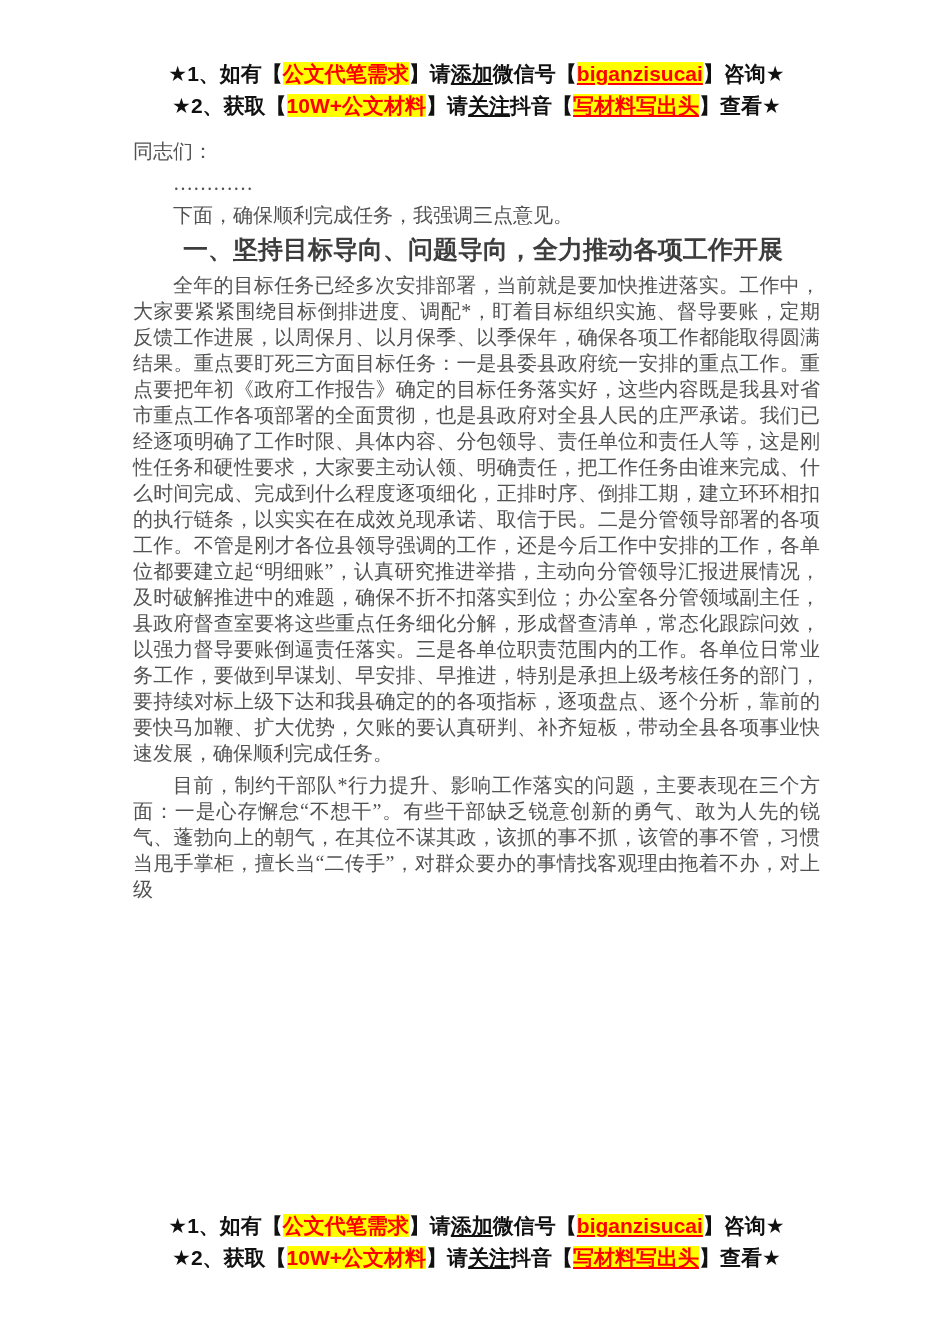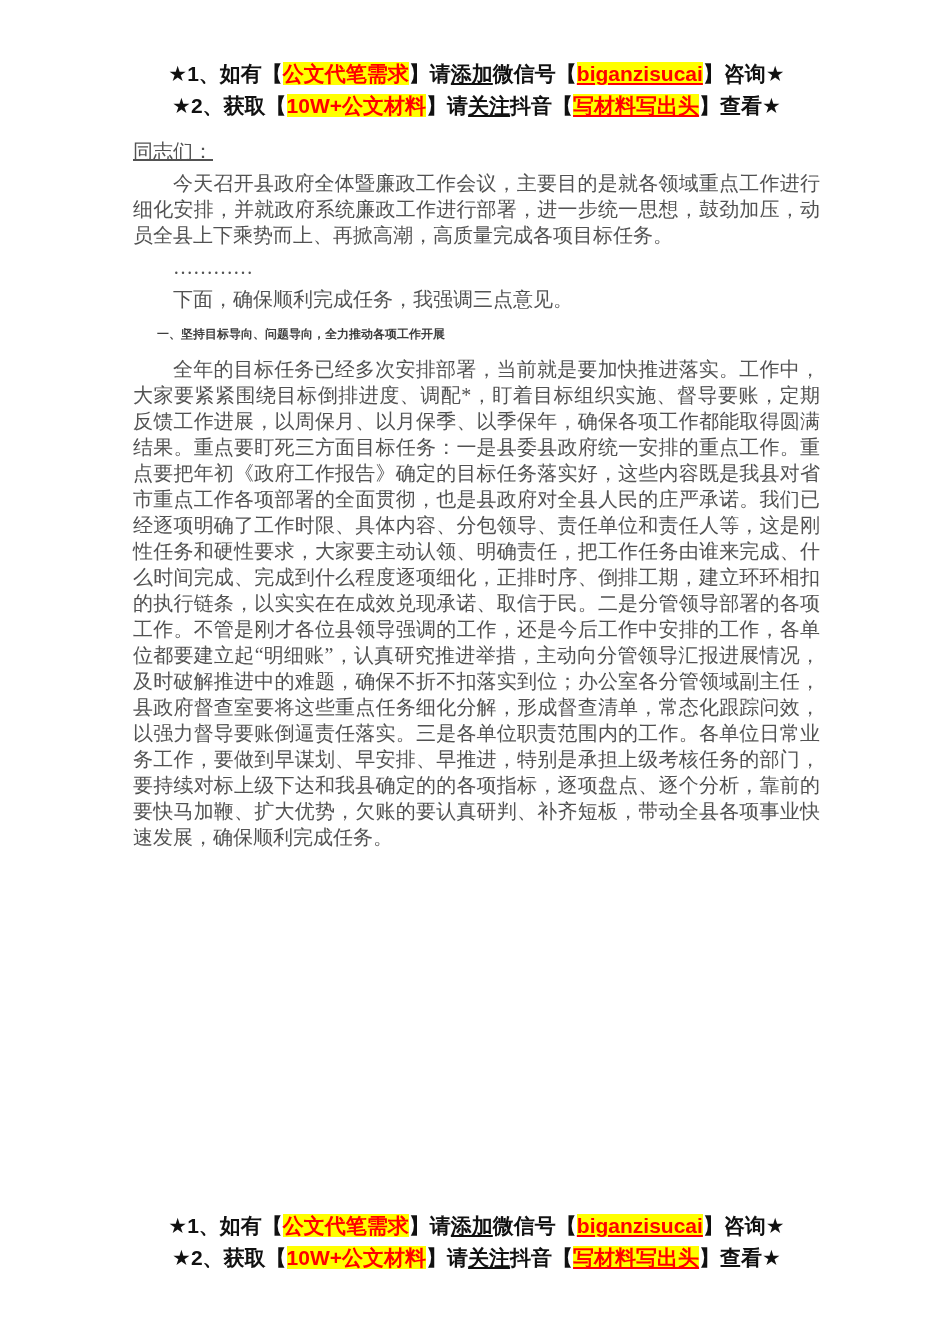--- a/index.html
+++ b/index.html
@@ -37,23 +37,23 @@
   .promo .hl-ul{background:var(--promo-highlight);color:var(--promo-red);text-decoration:underline;}
   .doc{
     flex:0 0 auto;
     margin-top:6px;
     font-size:20px;
     line-height:26px;
     color:var(--body-text);
     text-align:justify;
   }
   .doc p{margin:6px 0;text-indent:2em;}
-  .doc p.salutation{text-indent:0;margin-top:10px;text-decoration:underline;}
+  .doc p.salutation{text-indent:0;margin-top:10px;}
   .doc h2{
-    font-size:12px;
+    font-size:25px;
     line-height:26px;
     font-weight:bold;
     color:var(--heading-text);
     text-indent:2em;
     margin:9px 0;
   }
   .promo.footer{
     margin-top:auto;
     padding-bottom:70px;
   }
@@ -63,25 +63,25 @@
 
 <div class="page">
 
   <div class="promo">
     <div><span>★1、如有【</span><span class="hl">公文代笔需求</span><span>】请</span><span class="ul">添加</span><span>微信号【</span><span class="hl-ul">biganzisucai</span><span>】咨询★</span></div>
     <div><span>★2、获取【</span><span class="hl">10W+公文材料</span><span>】请</span><span class="ul">关注</span><span>抖音【</span><span class="hl-ul">写材料写出头</span><span>】查看★</span></div>
   </div>
 
   <div class="doc">
     <p class="salutation">同志们：</p>
-    <p>今天召开县政府全体暨廉政工作会议，主要目的是就各领域重点工作进行细化安排，并就政府系统廉政工作进行部署，进一步统一思想，鼓劲加压，动员全县上下乘势而上、再掀高潮，高质量完成各项目标任务。</p>
     <p>…………</p>
     <p>下面，确保顺利完成任务，我强调三点意见。</p>
     <h2>一、坚持目标导向、问题导向，全力推动各项工作开展</h2>
     <p>全年的目标任务已经多次安排部署，当前就是要加快推进落实。工作中，大家要紧紧围绕目标倒排进度、调配*，盯着目标组织实施、督导要账，定期反馈工作进展，以周保月、以月保季、以季保年，确保各项工作都能取得圆满结果。重点要盯死三方面目标任务：一是县委县政府统一安排的重点工作。重点要把年初《政府工作报告》确定的目标任务落实好，这些内容既是我县对省市重点工作各项部署的全面贯彻，也是县政府对全县人民的庄严承诺。我们已经逐项明确了工作时限、具体内容、分包领导、责任单位和责任人等，这是刚性任务和硬性要求，大家要主动认领、明确责任，把工作任务由谁来完成、什么时间完成、完成到什么程度逐项细化，正排时序、倒排工期，建立环环相扣的执行链条，以实实在在成效兑现承诺、取信于民。二是分管领导部署的各项工作。不管是刚才各位县领导强调的工作，还是今后工作中安排的工作，各单位都要建立起“明细账”，认真研究推进举措，主动向分管领导汇报进展情况，及时破解推进中的难题，确保不折不扣落实到位；办公室各分管领域副主任，县政府督查室要将这些重点任务细化分解，形成督查清单，常态化跟踪问效，以强力督导要账倒逼责任落实。三是各单位职责范围内的工作。各单位日常业务工作，要做到早谋划、早安排、早推进，特别是承担上级考核任务的部门，要持续对标上级下达和我县确定的的各项指标，逐项盘点、逐个分析，靠前的要快马加鞭、扩大优势，欠账的要认真研判、补齐短板，带动全县各项事业快速发展，确保顺利完成任务。</p>
+    <p>目前，制约干部队*行力提升、影响工作落实的问题，主要表现在三个方面：一是心存懈怠“不想干”。有些干部缺乏锐意创新的勇气、敢为人先的锐气、蓬勃向上的朝气，在其位不谋其政，该抓的事不抓，该管的事不管，习惯当甩手掌柜，擅长当“二传手”，对群众要办的事情找客观理由拖着不办，对上级</p>
   </div>
 
   <div class="promo footer">
     <div><span>★1、如有【</span><span class="hl">公文代笔需求</span><span>】请</span><span class="ul">添加</span><span>微信号【</span><span class="hl-ul">biganzisucai</span><span>】咨询★</span></div>
     <div><span>★2、获取【</span><span class="hl">10W+公文材料</span><span>】请</span><span class="ul">关注</span><span>抖音【</span><span class="hl-ul">写材料写出头</span><span>】查看★</span></div>
   </div>
 
 </div>
 
 </body></html>

